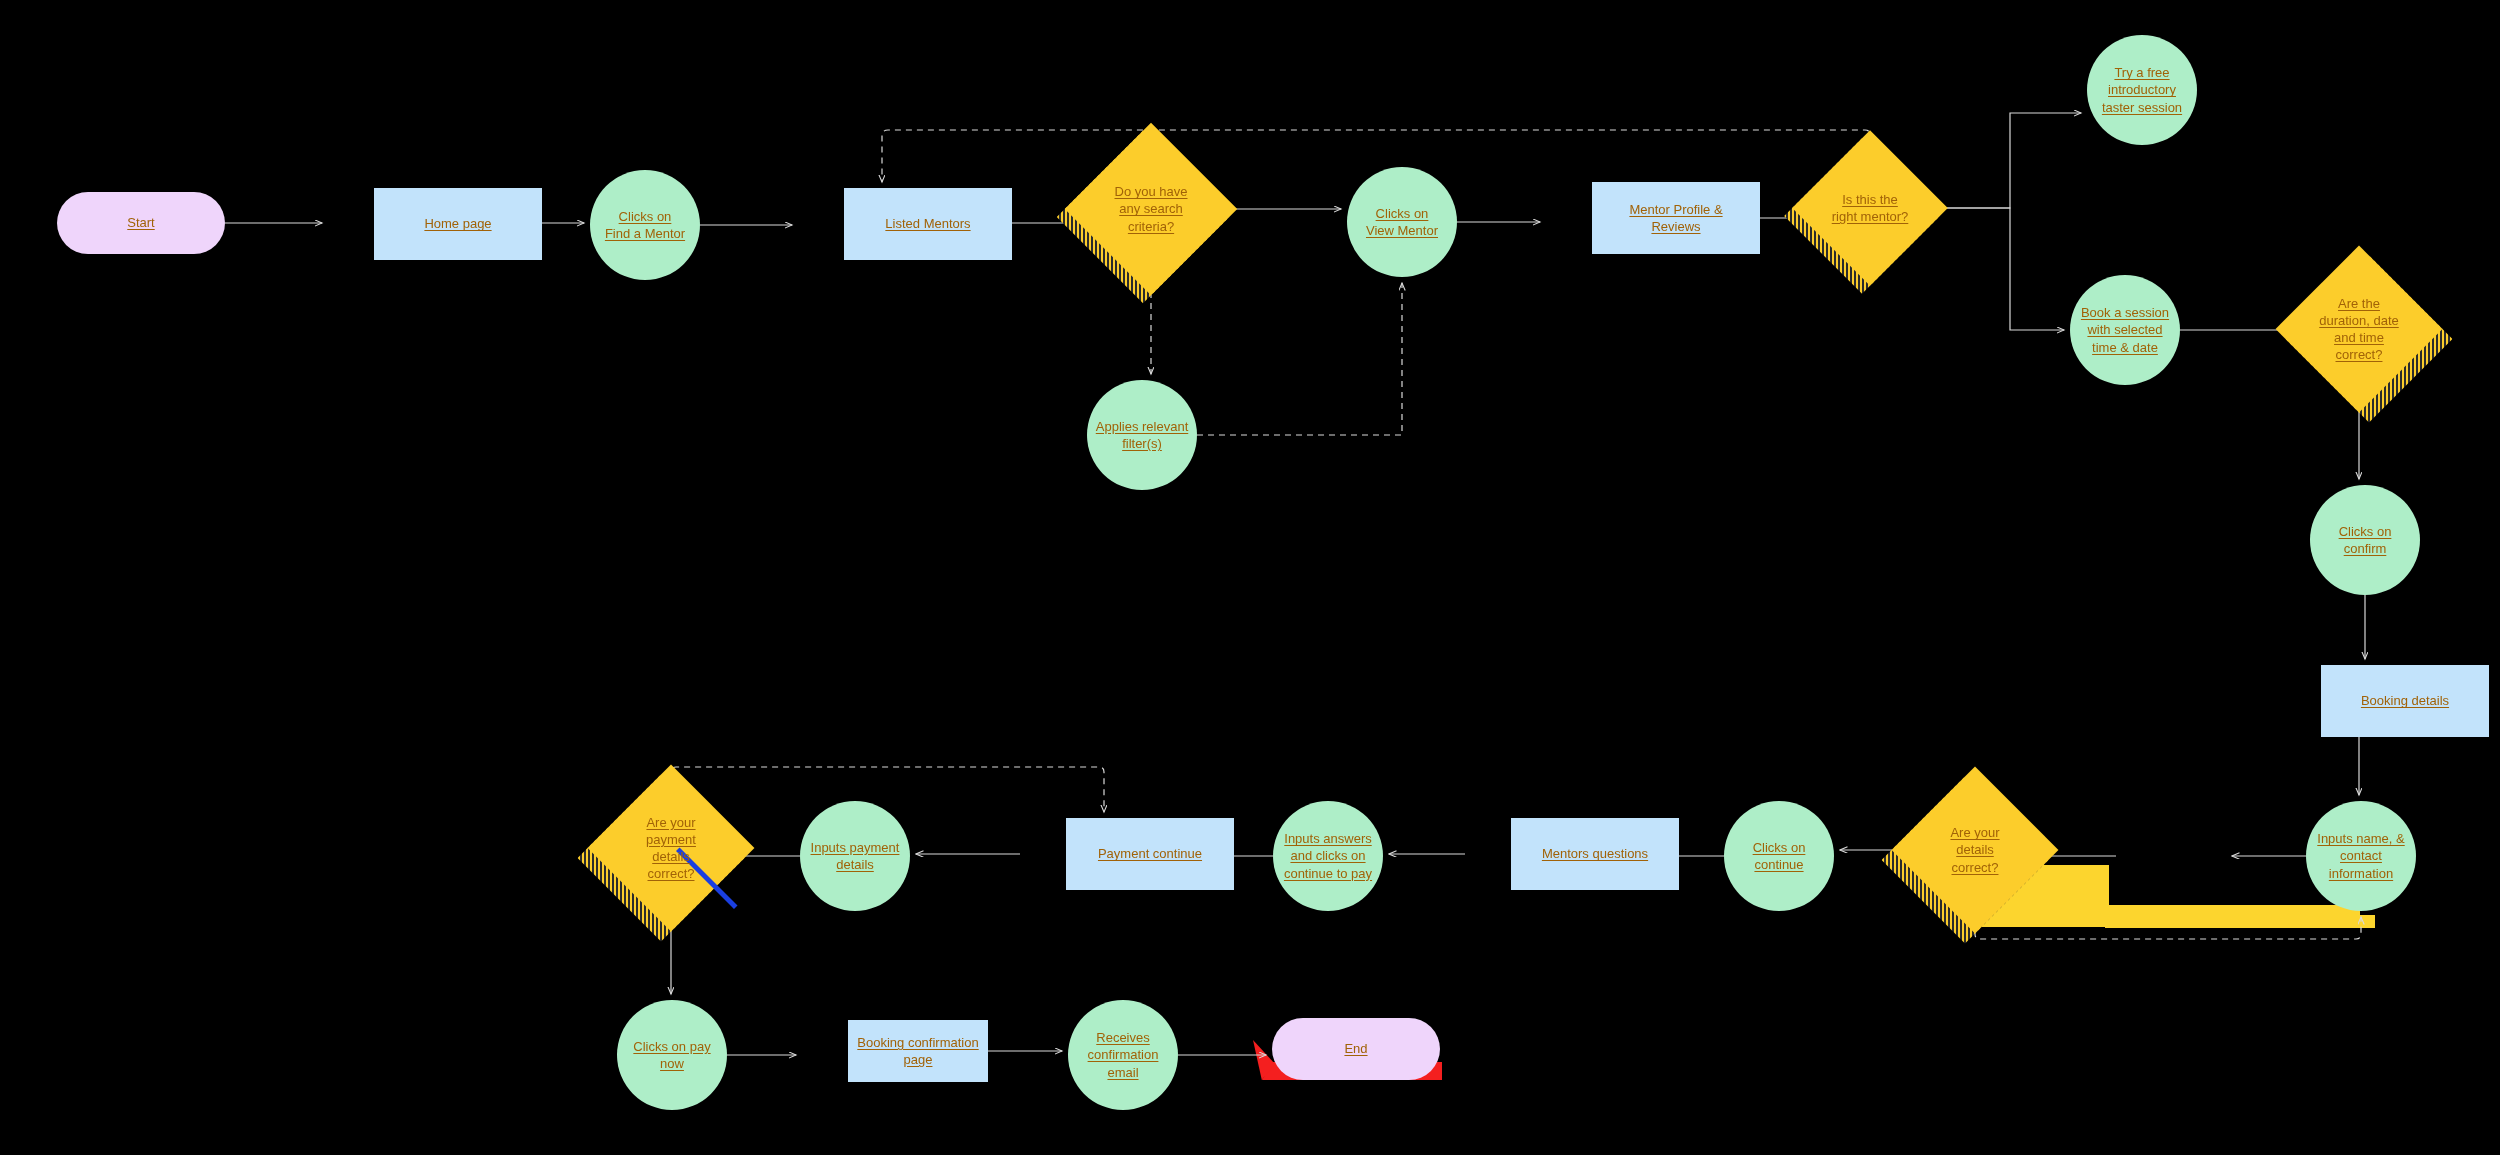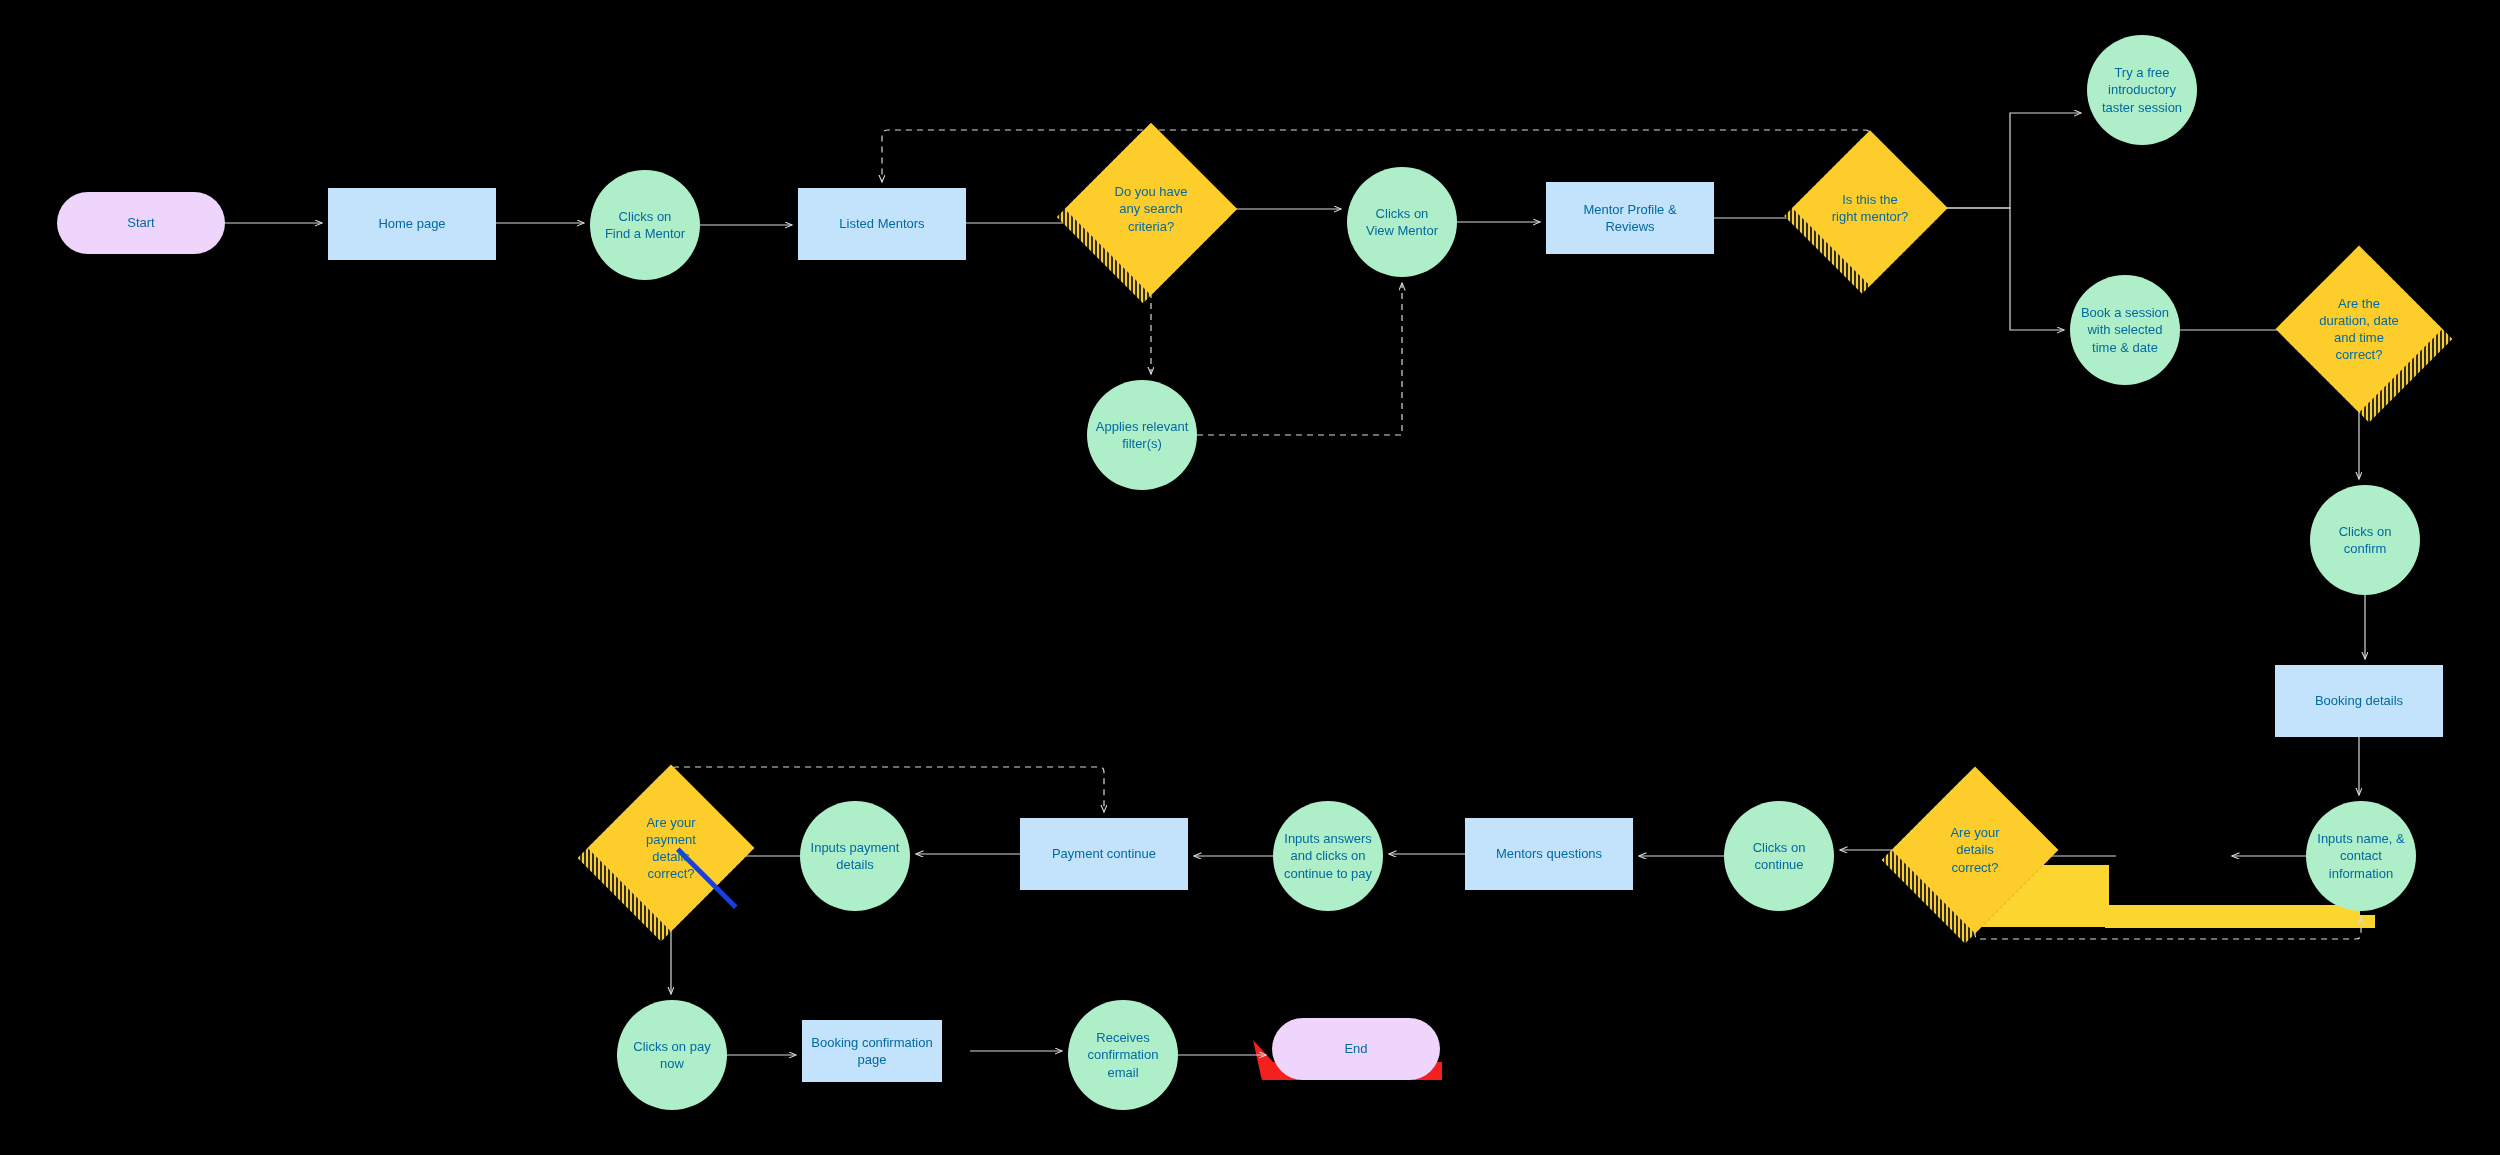--- a/index.html
+++ b/index.html
@@ -2,29 +2,29 @@
 <html><head>
 <meta charset="utf-8">
 <style>
   html,body{margin:0;padding:0;background:#000;}
   #stage{position:relative;width:2500px;height:1155px;background:#000;overflow:hidden;
          font-family:"Liberation Sans", sans-serif;}
   svg#wires{position:absolute;left:0;top:0;width:2500px;height:1155px;pointer-events:none;}
 
   .node{position:absolute;display:flex;align-items:center;justify-content:center;text-align:center;
         box-sizing:border-box;}
-  .node .lbl{display:inline-block;text-underline-offset:2px;
-             line-height:1.32;color:#0369a1;font-size:13px;}
+  .node .lbl{display:inline-block;text-decoration:underline;text-underline-offset:2px;
+             line-height:1.32;color:#a16207;font-size:13px;}
 
   
   .term{background:#efd5fb;border-radius:34px;}
   .term .lbl{font-size:13px;}
 
   
-  .proc{background:#c2e3fb;}
+  .proc{background:#c2e3fb;margin-left:46px;}
 
   
   .ellipse{background:#aeeec8;border-radius:50%;}
 
   
   .diamond{background:transparent;}
   .diamond .dshape{position:absolute;left:0;top:0;width:100%;height:100%;
                    background:#fccd2b;transform:rotate(45deg);}
   .diamond .lbl{position:relative;z-index:2;}
   .sel-yellow{position:absolute;background:#fcd52e;}

